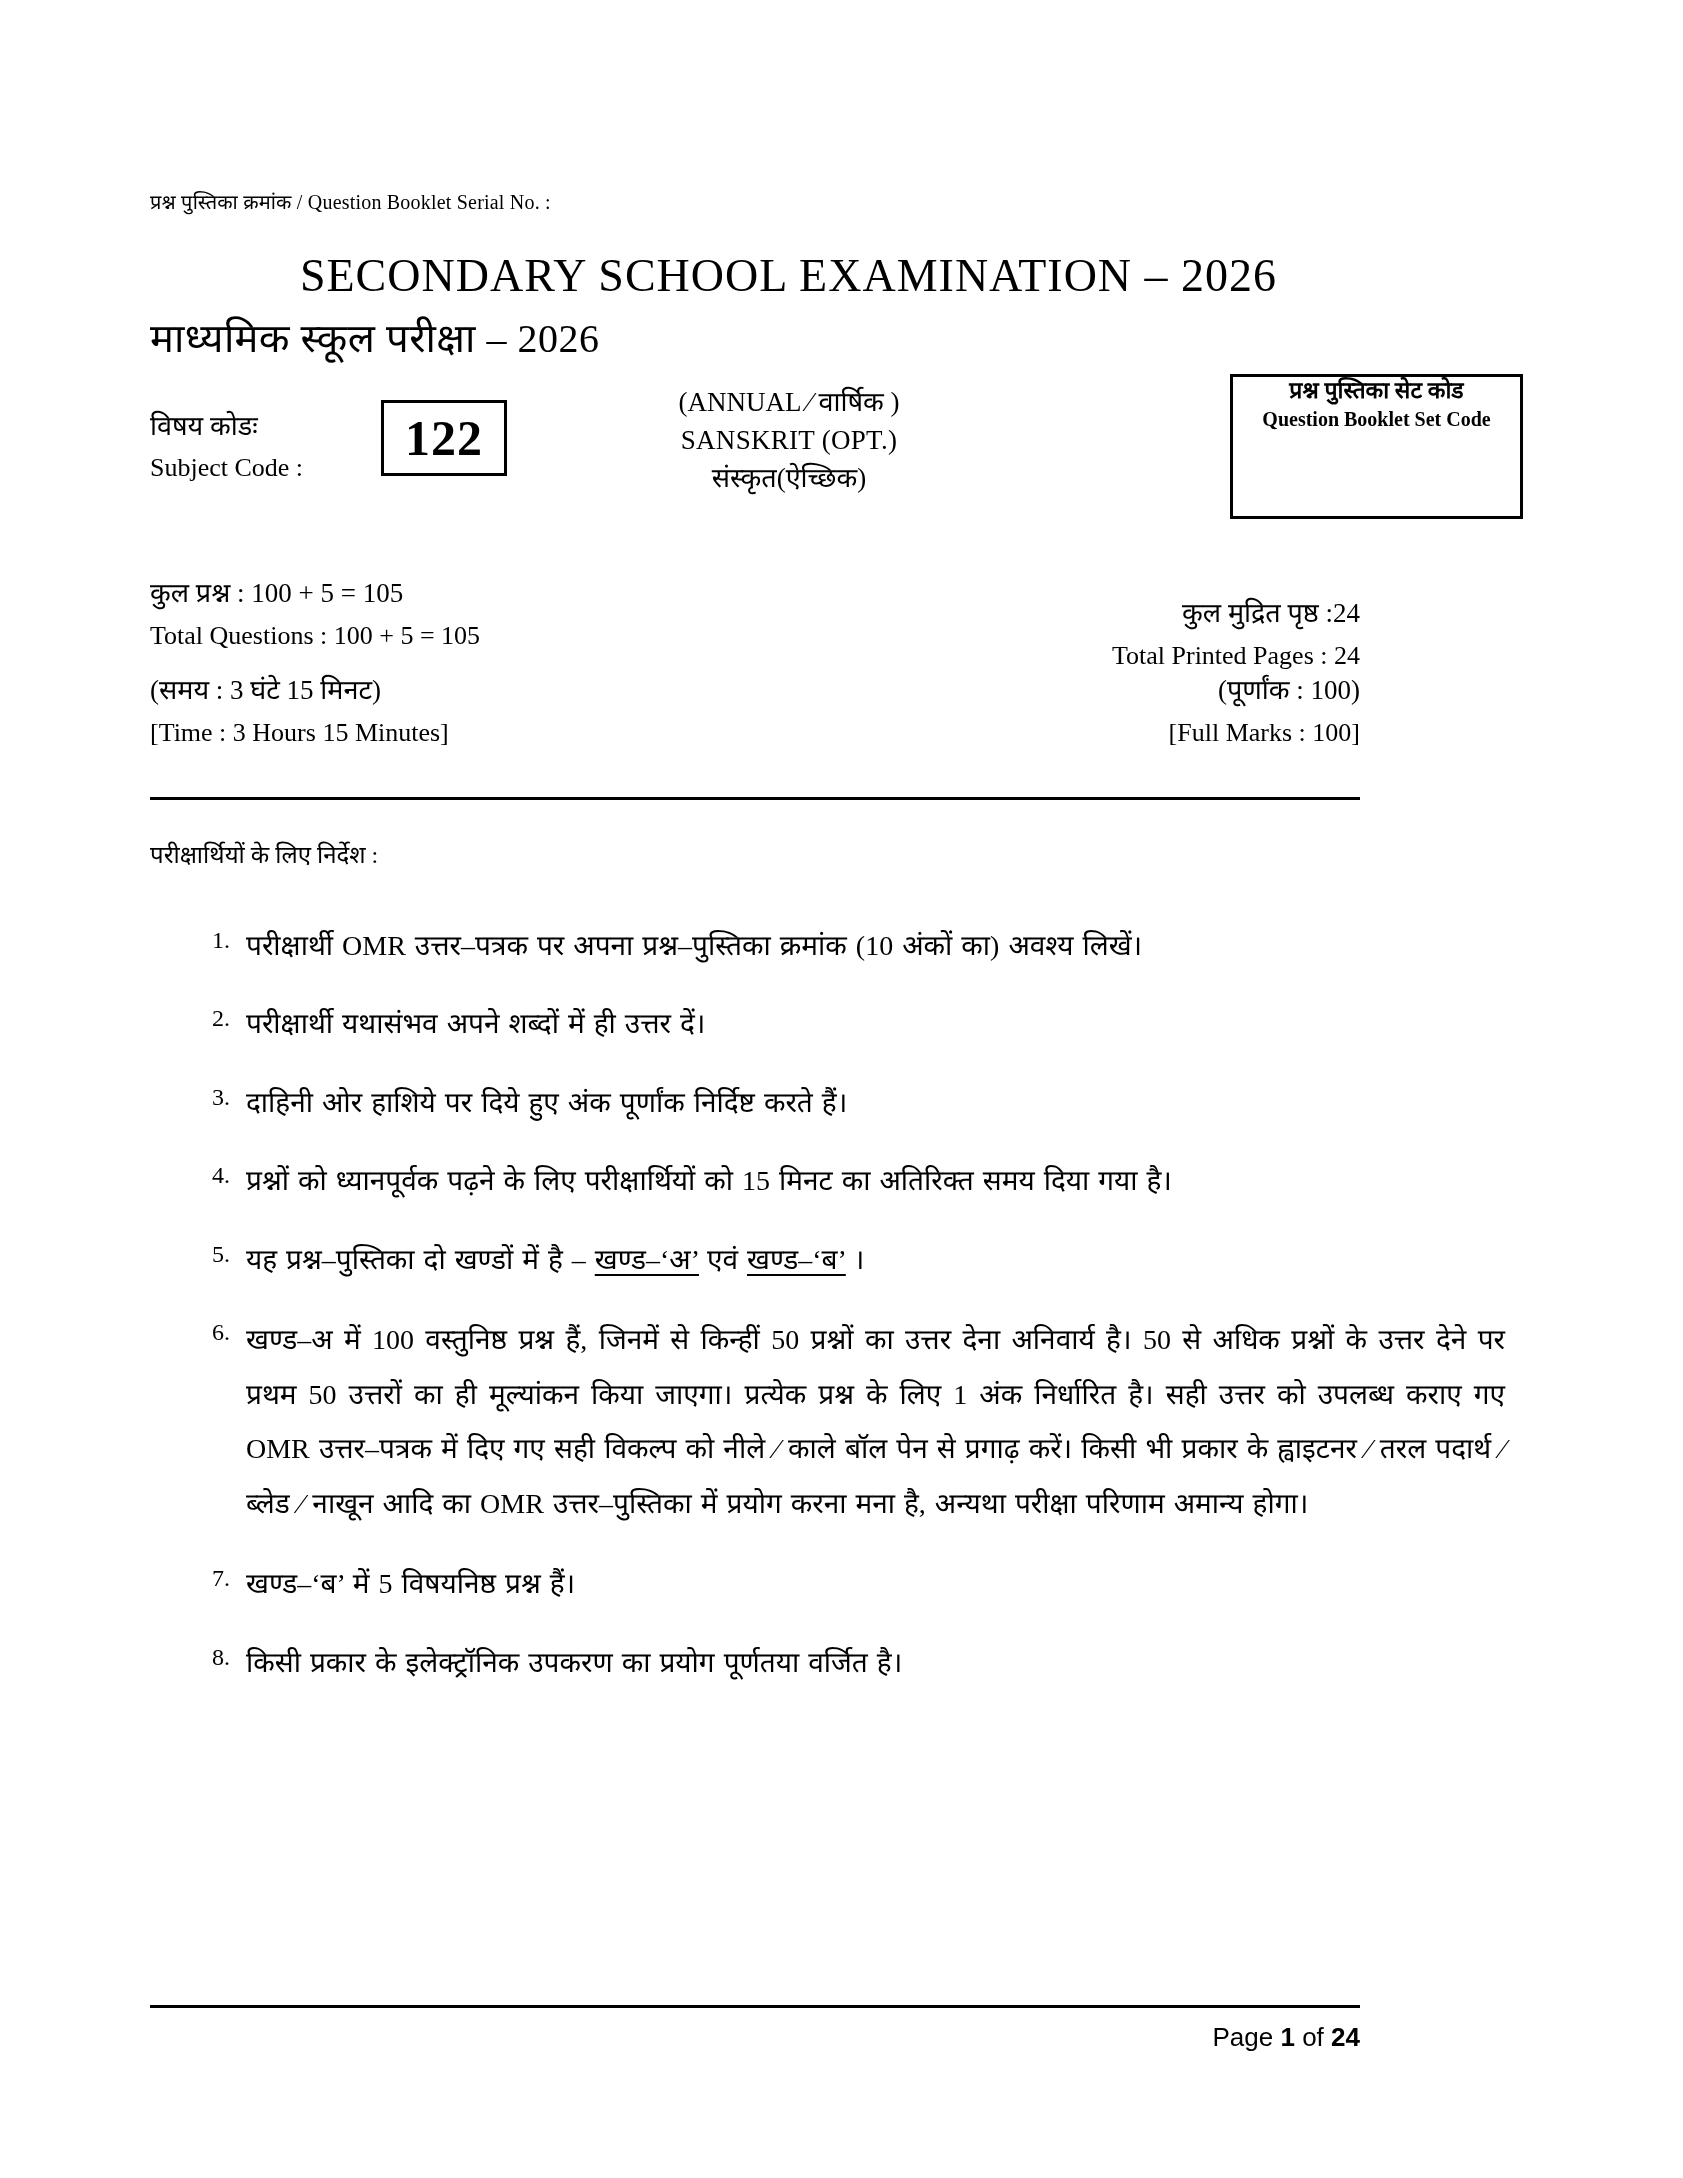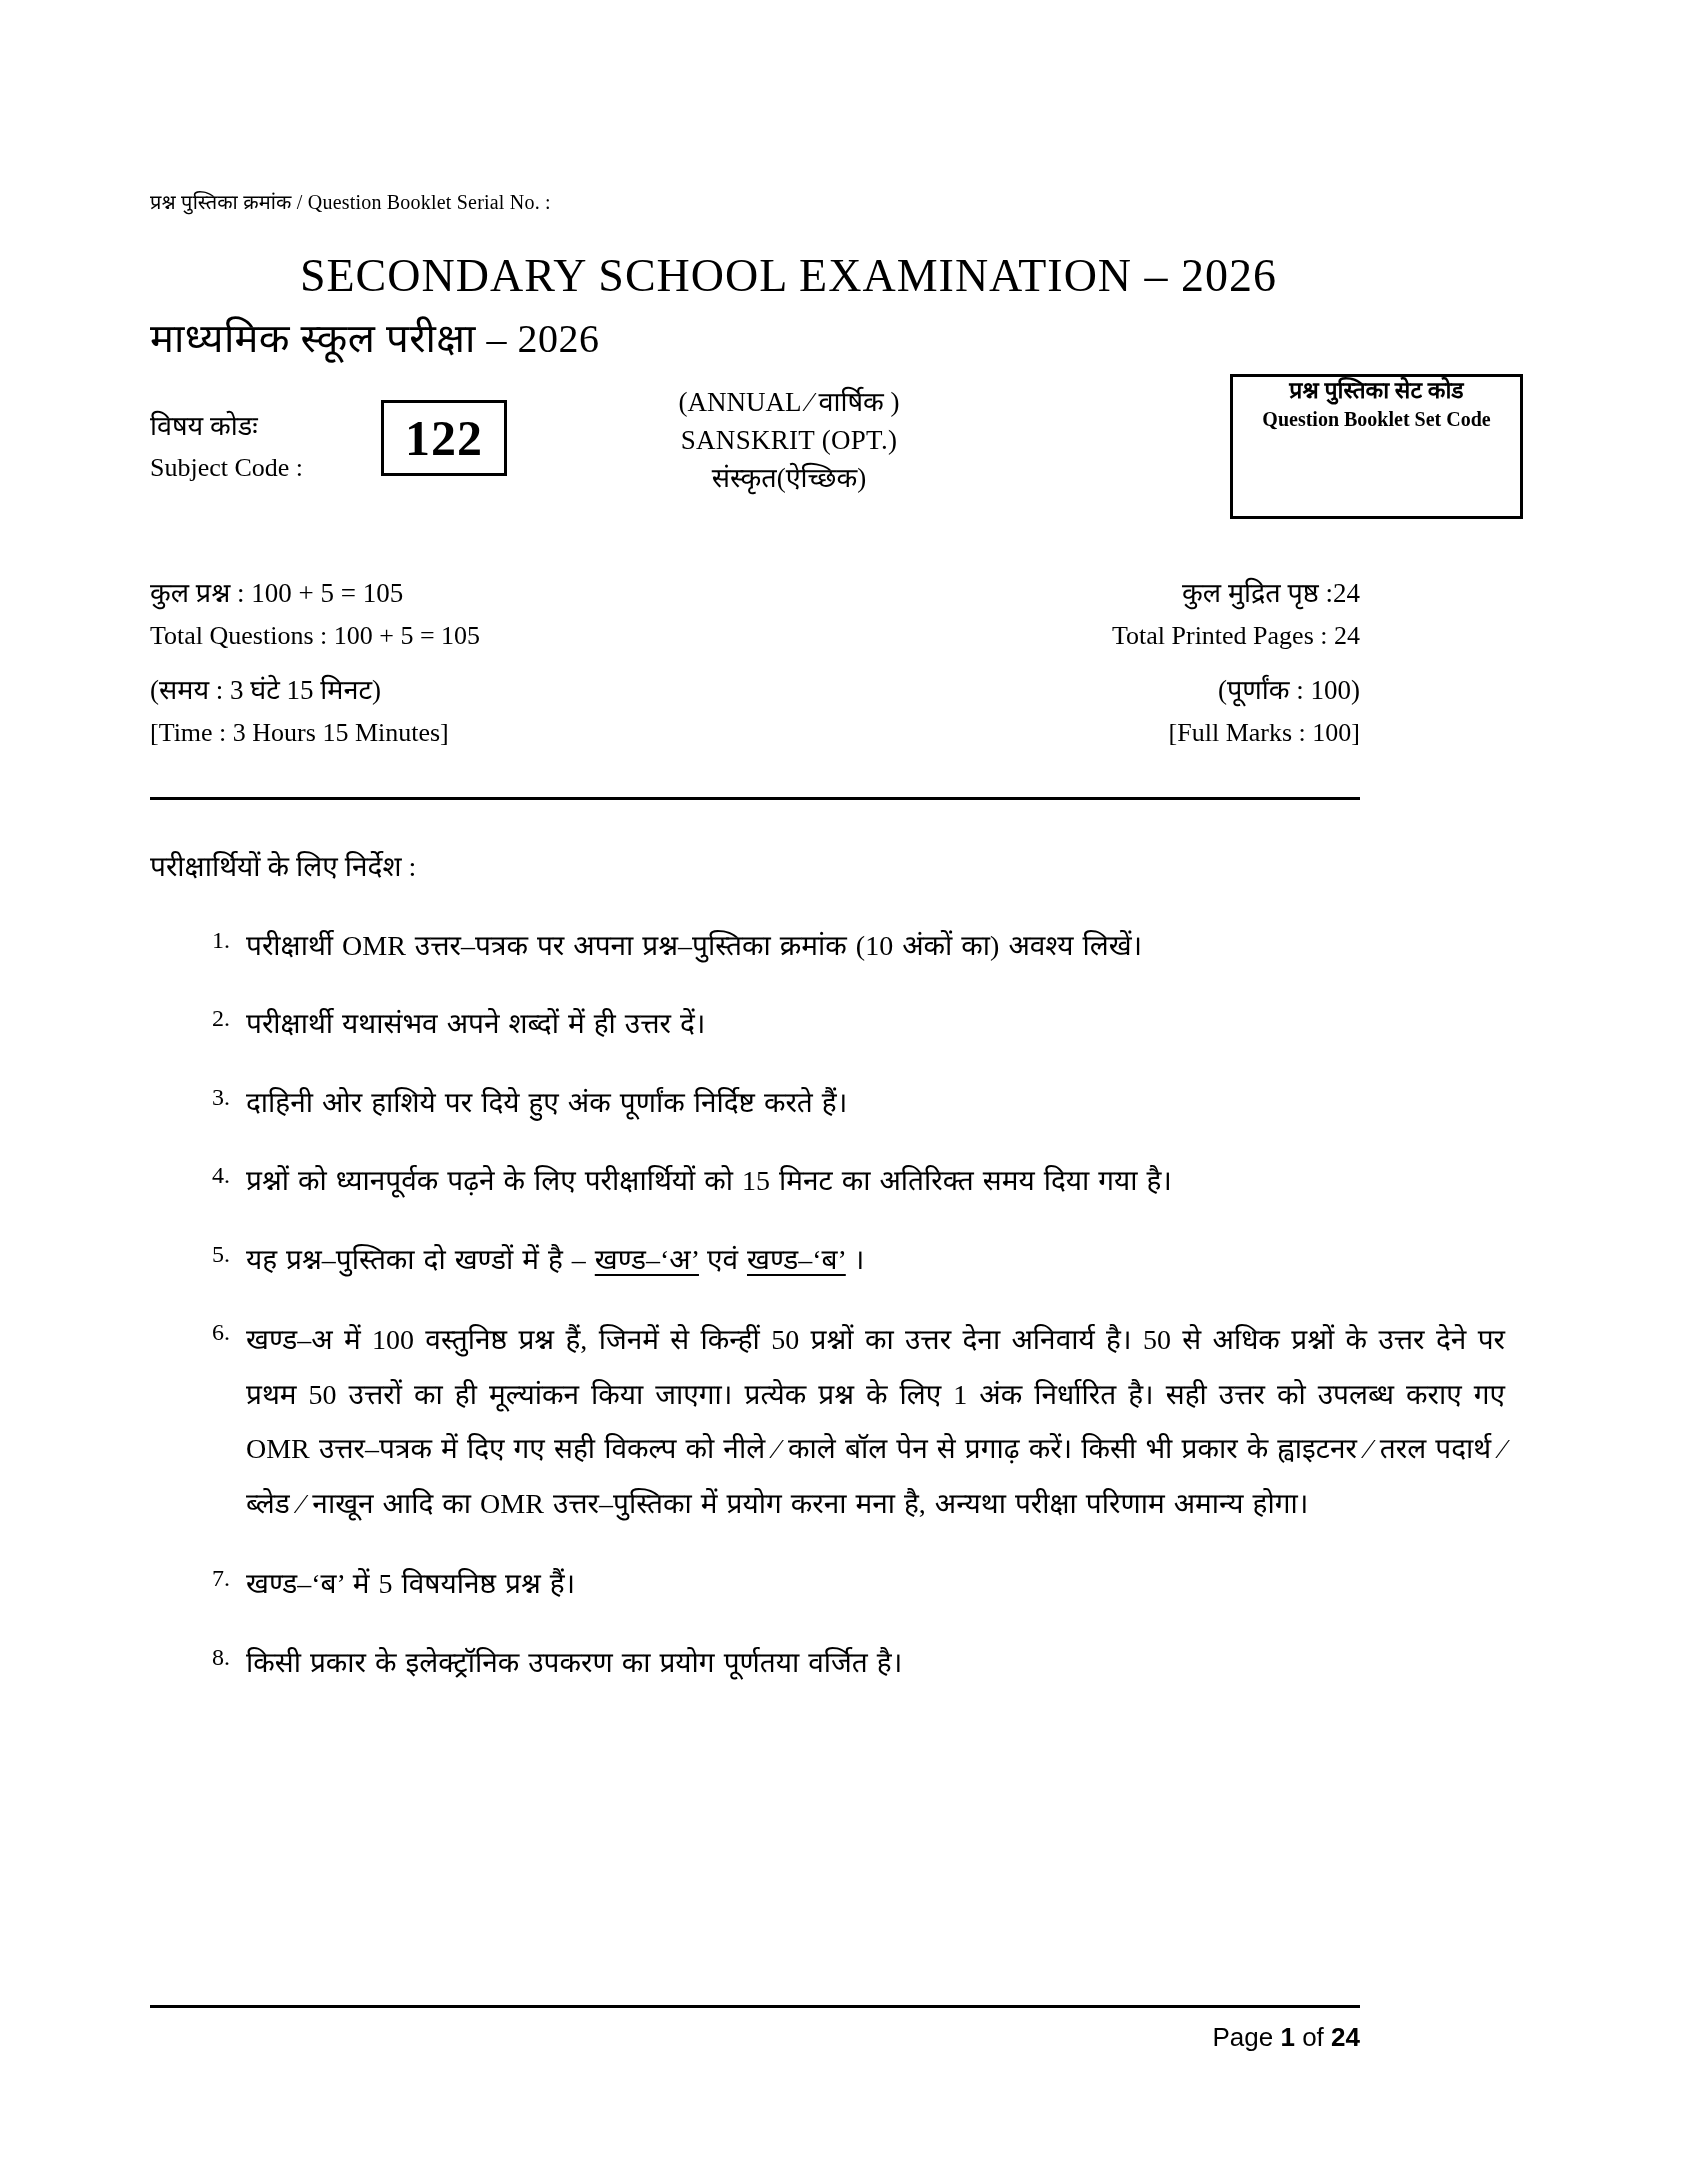--- a/index.html
+++ b/index.html
@@ -135,21 +135,21 @@
   
   .info-left {
     position: absolute;
     left: 0;
     top: 572px;
     line-height: 1.60;
   }
   .info-right {
     position: absolute;
     right: 144px;
-    top: 572px;
+    top: 592px;
     text-align: right;
     line-height: 1.60;
   }
   .info-left div, .info-right div { font-size: 27px; white-space: nowrap; }
   .info-left .en, .info-right .en { font-size: 26px; }
 
   .info-left2 {
     position: absolute;
     left: 0;
     top: 669px;
@@ -181,23 +181,22 @@
     width: 1210px;
     height: 0;
     border-top: 3px solid #000;
   }
 
   
   .instr-heading {
     position: absolute;
     left: 0;
     top: 837px;
-    font-size: 28px;
+    font-size: 24px;
     white-space: nowrap;
-    margin-top: 9px;
   }
 
   .instr-list {
     position: absolute;
     left: 48px;
     top: 921px;
     width: 1307px;
   }
   .instr-item {
     display: flex;

